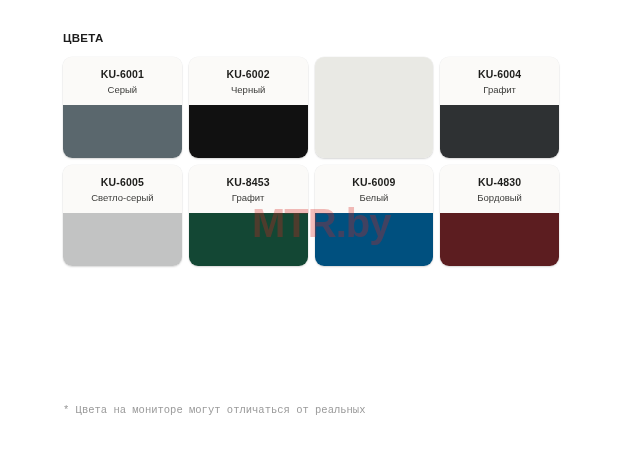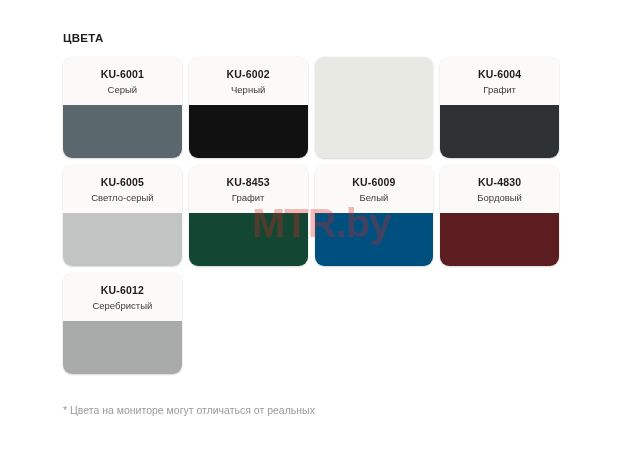--- a/index.html
+++ b/index.html
@@ -94,20 +94,21 @@
     width: 100%;
   }
 
   .footnote {
     position: absolute;
     left: 63px;
     top: 404px;
     font-size: 10.5px;
     color: #9a9a9a;
     white-space: nowrap;
+    font-family: Liberation Mono, monospace;
   }
 
   .watermark {
     position: absolute;
     left: 252px;
     top: 200px;
     font-size: 40px;
     font-weight: bold;
     letter-spacing: -1px;
     color: rgba(214, 38, 30, 0.30);
@@ -170,27 +171,20 @@
         </div>
         <div class="swatch-color" style="background: rgb(0, 80, 127);"></div>
       </div>
       <div class="swatch-card">
         <div class="swatch-label-area">
           <div class="swatch-code">KU-4830</div>
           <div class="swatch-name">Бордовый</div>
         </div>
         <div class="swatch-color" style="background: rgb(92, 29, 32);"></div>
       </div>
-      <div class="swatch-card">
-        <div class="swatch-label-area">
-          <div class="swatch-code">KU-6012</div>
-          <div class="swatch-name">Серебристый</div>
-        </div>
-        <div class="swatch-color" style="background: rgb(169, 170, 170);"></div>
-      </div>
     </div>
 
   <div class="watermark">
     <span>MTR.by</span>
   </div>
 
   <div class="footnote">* Цвета на мониторе могут отличаться от реальных</div>
 
 </div>
 

